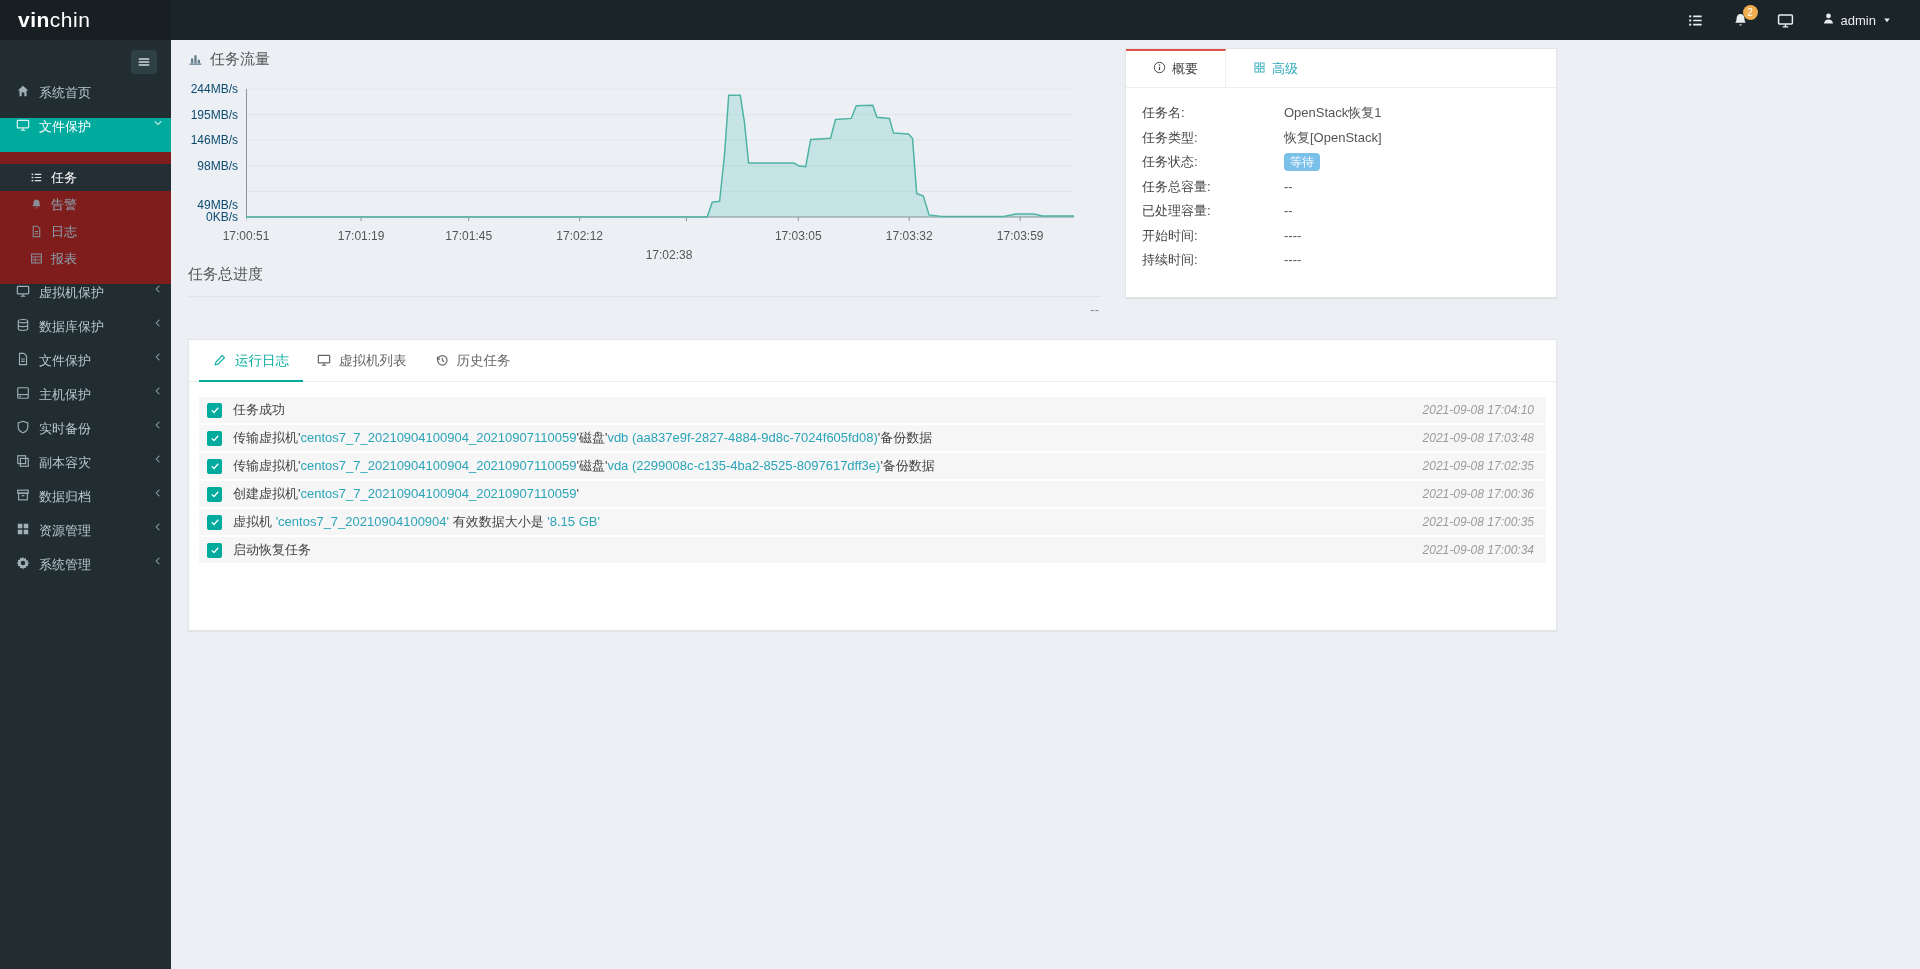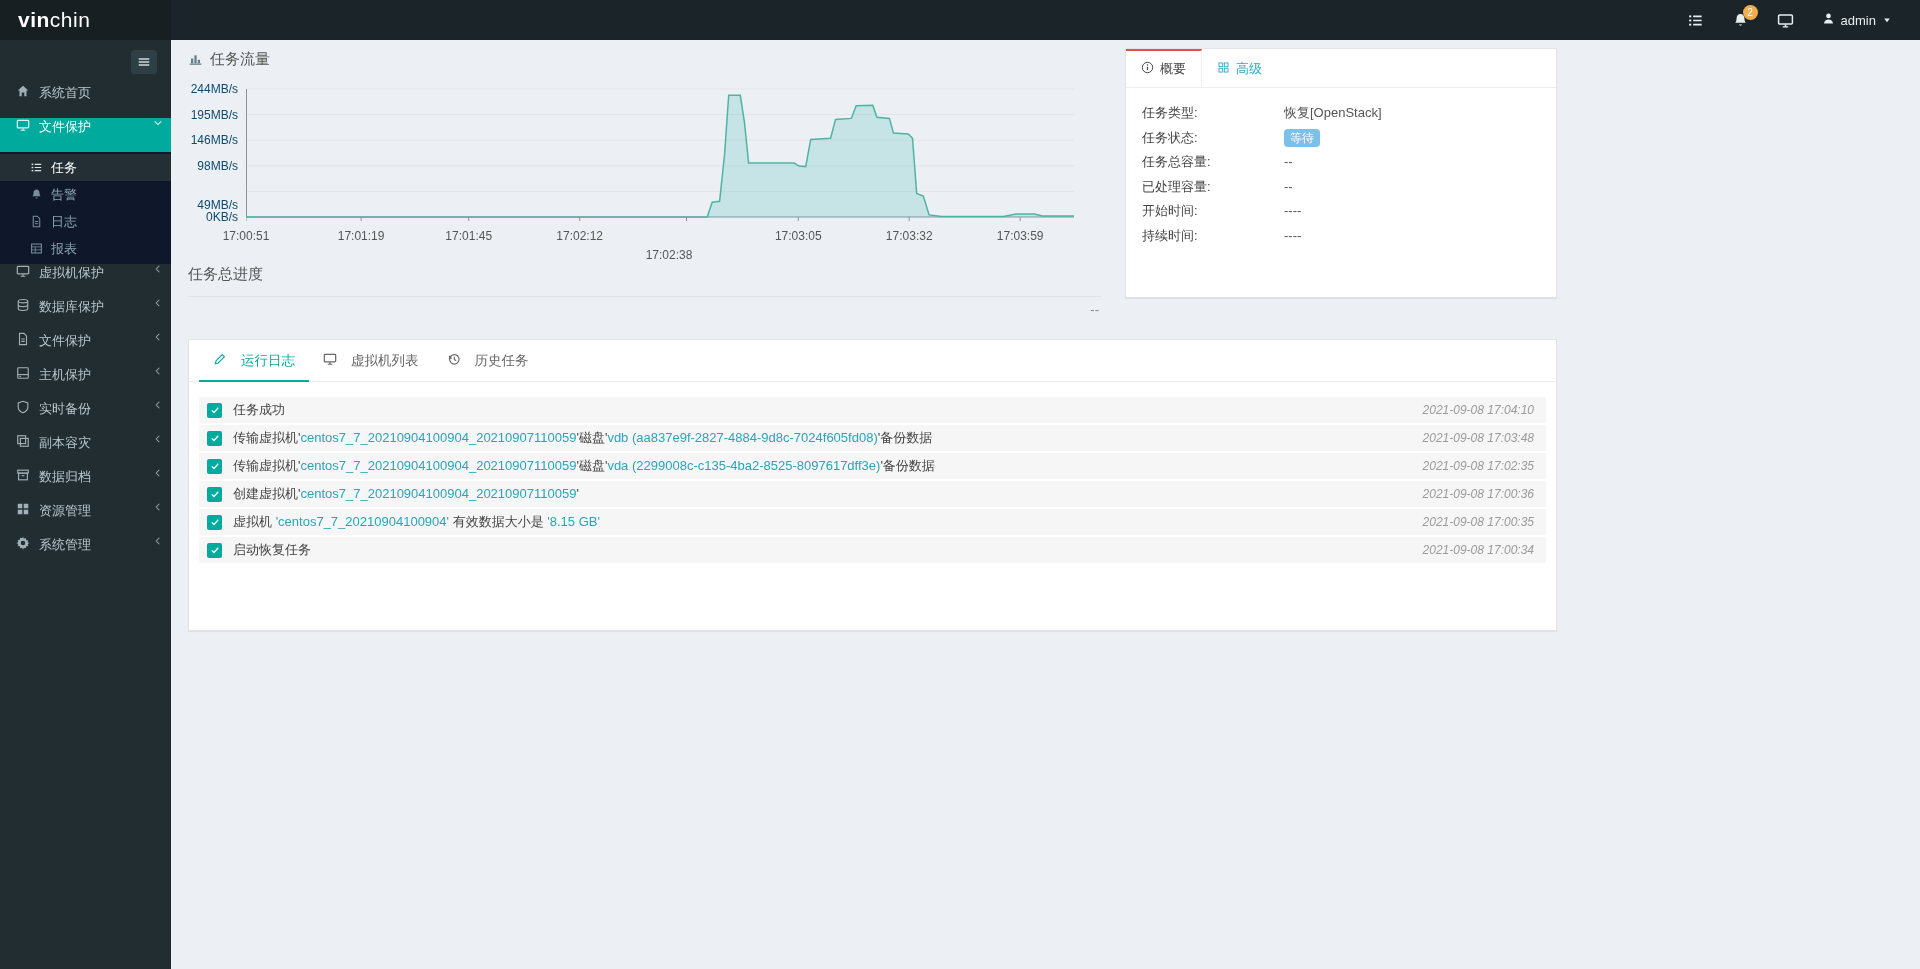--- a/index.html
+++ b/index.html
@@ -28,21 +28,21 @@
   
   .sb-head{display:flex;justify-content:flex-end;padding:10px 14px 10px;}
   .sb-toggle{width:26px;height:24px;background:#2e3f46;border-radius:3px;color:#cfd8dc;display:flex;align-items:center;justify-content:center;cursor:pointer;}
   .sb-toggle svg{width:14px;height:14px;}
   .sb-item{height:34px;display:flex;align-items:flex-start;gap:9px;padding:0 8px 0 16px;font-size:13px;color:#b8c7ce;cursor:pointer;}
   .sb-item .ico svg{width:14px;height:14px;display:block;opacity:.85;}
   .sb-item.active{background:var(--accent,#00ab9e);color:#fff;}
   .sb-chev{margin-left:auto;display:flex;color:#90a4ab;}
   .sb-item.active .sb-chev{color:#e0f2f1;}
   .sb-chev svg{width:10px;height:10px;}
-  .sb-sub{background:#0f172a;padding:2px 0;}
+  .sb-sub{background:#7f1d1d;padding:12px 0;}
   .sb-subitem{height:27px;display:flex;align-items:center;gap:8px;padding-left:30px;font-size:13px;color:#8aa4af;cursor:pointer;}
   .sb-subitem .ico svg{width:13px;height:13px;display:block;opacity:.85;}
   .sb-subitem.active{color:#fff;background:#232f35;}
 
   
   .page-header{display:flex;align-items:baseline;margin:6px 0 16px;}
   .page-title{font-size:18px;color:#555;}
   .page-subtitle{font-size:13px;color:#9a9a9a;margin-left:8px;}
   .back-btn{margin-left:auto;background:var(--accent,#00ab9e);border:none;color:#fff;font-size:12px;padding:6px 12px;border-radius:3px;display:flex;align-items:center;gap:5px;cursor:pointer;font-family:inherit;}
   .back-btn svg{width:10px;height:10px;}
@@ -64,33 +64,33 @@
   .area-fill{fill:rgba(0,170,150,.16);stroke:none;}
   .area-line{fill:none;stroke:#4fb3a4;stroke-width:1.5;}
 
   .progress-title{font-size:15px;color:#555;margin-top:20px;}
   .progress-line{border-bottom:1px solid #e0e4e8;margin-top:12px;}
   .progress-value{text-align:right;font-size:13px;color:#8a8a8a;margin-top:5px;padding-right:2px;}
 
   
   .summary-card{width:432px;flex:0 0 432px;background:#fff;border:1px solid #e4e4e4;box-shadow:0 1px 1px rgba(0,0,0,.06);box-sizing:border-box;min-height:250px;}
   .s-tabs{display:flex;border-bottom:1px solid #eee;}
-  .s-tab{display:flex;align-items:center;gap:6px;padding:9px 15px;font-size:13px;color:var(--tab-link,#2ea8bc);border-top:2px solid transparent;cursor:pointer;justify-content:flex-end;}
+  .s-tab{display:flex;align-items:center;gap:6px;padding:9px 27px;font-size:13px;color:var(--tab-link,#2ea8bc);border-top:2px solid transparent;cursor:pointer;justify-content:flex-end;}
   .s-tab.active{color:#444;border-top:2px solid var(--summary-tab-top,#d9534f);border-right:1px solid #f0f0f0;}
   .s-tab svg{width:13px;height:13px;}
   .s-fields{padding:13px 16px;}
   .f-row{display:flex;font-size:13px;line-height:24.5px;}
   .f-label{width:142px;color:#444;}
   .f-value{color:#555;}
   .badge{background:var(--badge-waiting,#7bc0e9);color:#fff;font-size:12px;line-height:18px;padding:0 6px;border-radius:4px;display:inline-block;}
 
   
   .logs-card{margin-top:22px;background:#fff;border:1px solid #e4e4e4;box-shadow:0 1px 1px rgba(0,0,0,.06);min-height:292px;box-sizing:border-box;}
   .l-tabs{display:flex;border-bottom:1px solid #ececec;padding:0 10px;}
-  .l-tab{display:flex;align-items:flex-start;gap:14px;padding:12px 14px 10px;font-size:13.5px;color:#666;cursor:pointer;border-bottom:2px solid transparent;margin-bottom:-1px;}
+  .l-tab{display:flex;align-items:flex-end;gap:8px;padding:12px 14px 10px;font-size:13.5px;color:#666;cursor:pointer;border-bottom:2px solid transparent;margin-bottom:-1px;}
   .l-tab.active{color:var(--accent,#00ab9e);border-bottom:2px solid var(--accent,#00ab9e);}
   .l-tab svg{width:14px;height:14px;}
   .log-list{padding:15px 10px 20px;}
   .log-row{display:flex;align-items:center;background:#f6f6f6;min-height:26px;margin-bottom:2px;padding:0 12px 0 8px;font-size:13px;color:#444;}
   .log-check{width:15px;height:15px;flex:0 0 15px;background:var(--accent,#00ab9e);border-radius:2px;color:#fff;display:flex;align-items:center;justify-content:center;margin-right:11px;}
   .log-check svg{width:10px;height:10px;}
   .log-msg{flex:1;min-width:0;white-space:nowrap;overflow:hidden;text-overflow:ellipsis;}
   .hl{color:var(--highlight,#2aa4b8);}
   .log-time{margin-left:auto;padding-left:20px;font-size:12px;font-style:italic;color:#9b9b9b;white-space:nowrap;}
 </style>
@@ -420,20 +420,24 @@
                       <rect x="2.4" y="2.4" width="4.6" height="4.6" fill="none" stroke="currentColor" stroke-width="1.1"></rect>
                       <rect x="9" y="2.4" width="4.6" height="4.6" fill="none" stroke="currentColor" stroke-width="1.1"></rect>
                       <rect x="2.4" y="9" width="4.6" height="4.6" fill="none" stroke="currentColor" stroke-width="1.1"></rect>
                       <rect x="9" y="9" width="4.6" height="4.6" fill="none" stroke="currentColor" stroke-width="1.1"></rect>
                     </svg></span>
                   <span>高级</span>
                 </div>
               </div>
             <div class="s-fields" id="summary-fields">
                 <div class="f-row">
+                  <span class="f-label">任务名:</span>
+                  <span class="f-value">OpenStack恢复1</span>
+                </div>
+                <div class="f-row">
                   <span class="f-label">任务类型:</span>
                   <span class="f-value">恢复[OpenStack]</span>
                 </div>
                 <div class="f-row">
                   <span class="f-label">任务状态:</span>
                   <span><span class="badge">等待</span></span>
                 </div>
                 <div class="f-row">
                   <span class="f-label">任务总容量:</span>
                   <span class="f-value">--</span>

